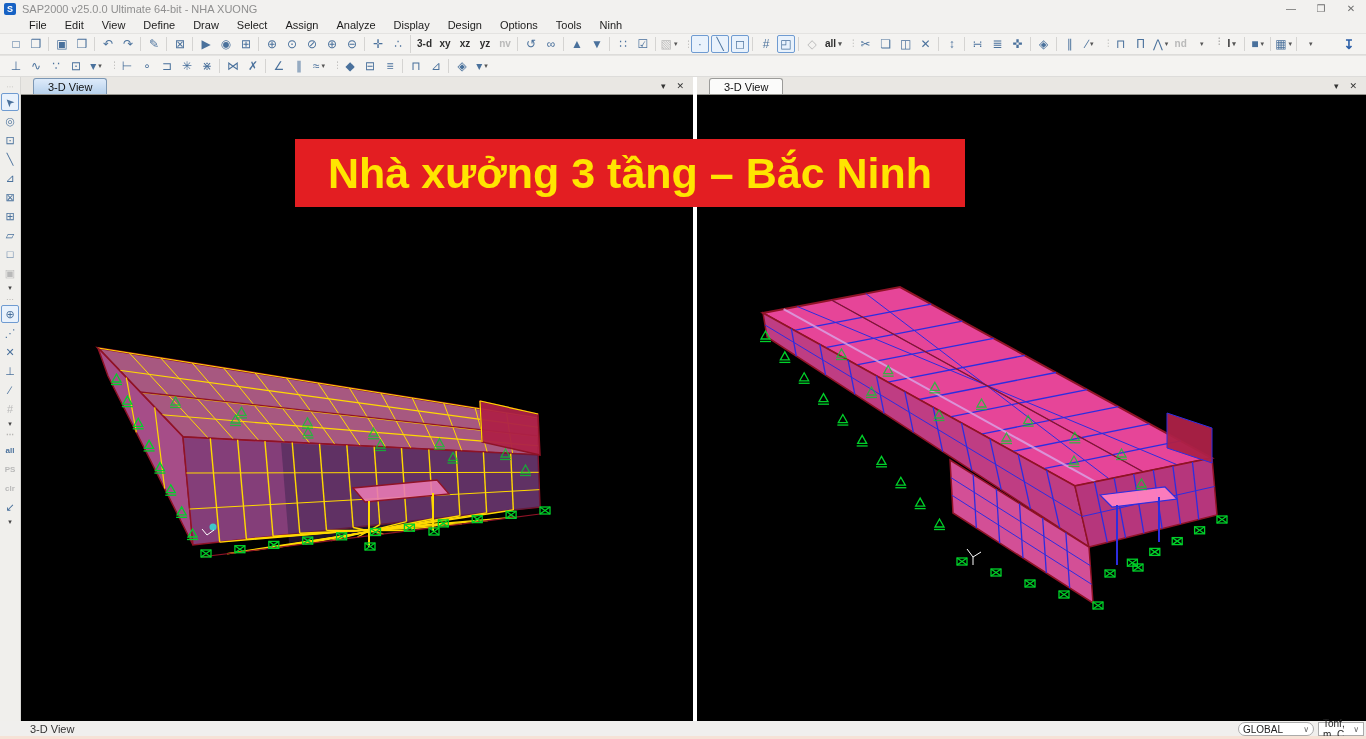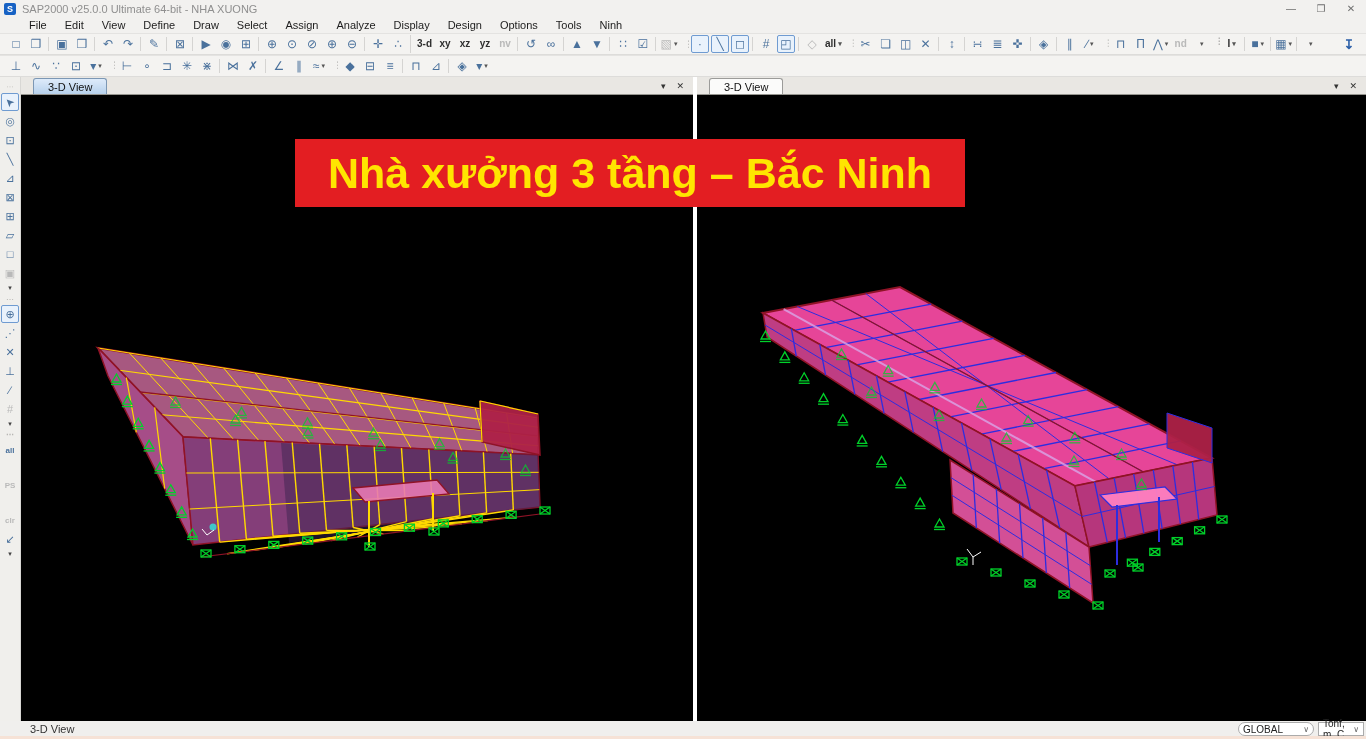--- a/index.html
+++ b/index.html
@@ -39,21 +39,21 @@
   .tbtn.dd::after { content:"▾"; font-size:7px; color:#555; margin-left:2px; }
   .tbtn.end { margin-left:auto; margin-right:8px; color:#2b5fa8; font-weight:bold; font-size:13px; }
 
   
   .lefttools { position:absolute; left:0; top:77px; width:21px; height:644px; background:#f0efec;
                border-right:1px solid #d8d7d4; display:flex; flex-direction:column; align-items:center;
                padding-top:8px; z-index:6; }
   .lt-grip { font-size:7px; color:#b2b1ae; height:6px; line-height:4px; margin-bottom:2px; }
   .ltbtn { width:18px; height:18px; display:flex; align-items:center; justify-content:center;
            font-size:11px; color:#4a719c; margin-bottom:1px; position:relative; flex:0 0 auto;}
-  .ltbtn.txt { font-size:8px; font-weight:bold;margin-top:16px; }
+  .ltbtn.txt { font-size:8px; font-weight:bold; }
   .ltbtn.mini { height:9px; font-size:7px; color:#444; }
   .ltbtn.active { border:1px solid #6f9bd1; background:#e9f2fc; border-radius:2px; }
   .ltbtn.disabled { color:#b9b9b9; }
   .ltbtn.grip { margin-top:12px; }
   .ltbtn.grip::before { content:"⋯"; position:absolute; top:-11px; font-size:8px; color:#b2b1ae; }
   .ltbtn.rot .g { display:inline-block; transform:rotate(225deg); }
 
   
   .main { position:absolute; left:21px; top:77px; width:1345px; height:644px; display:flex; }
   .panel { display:flex; flex-direction:column; }

